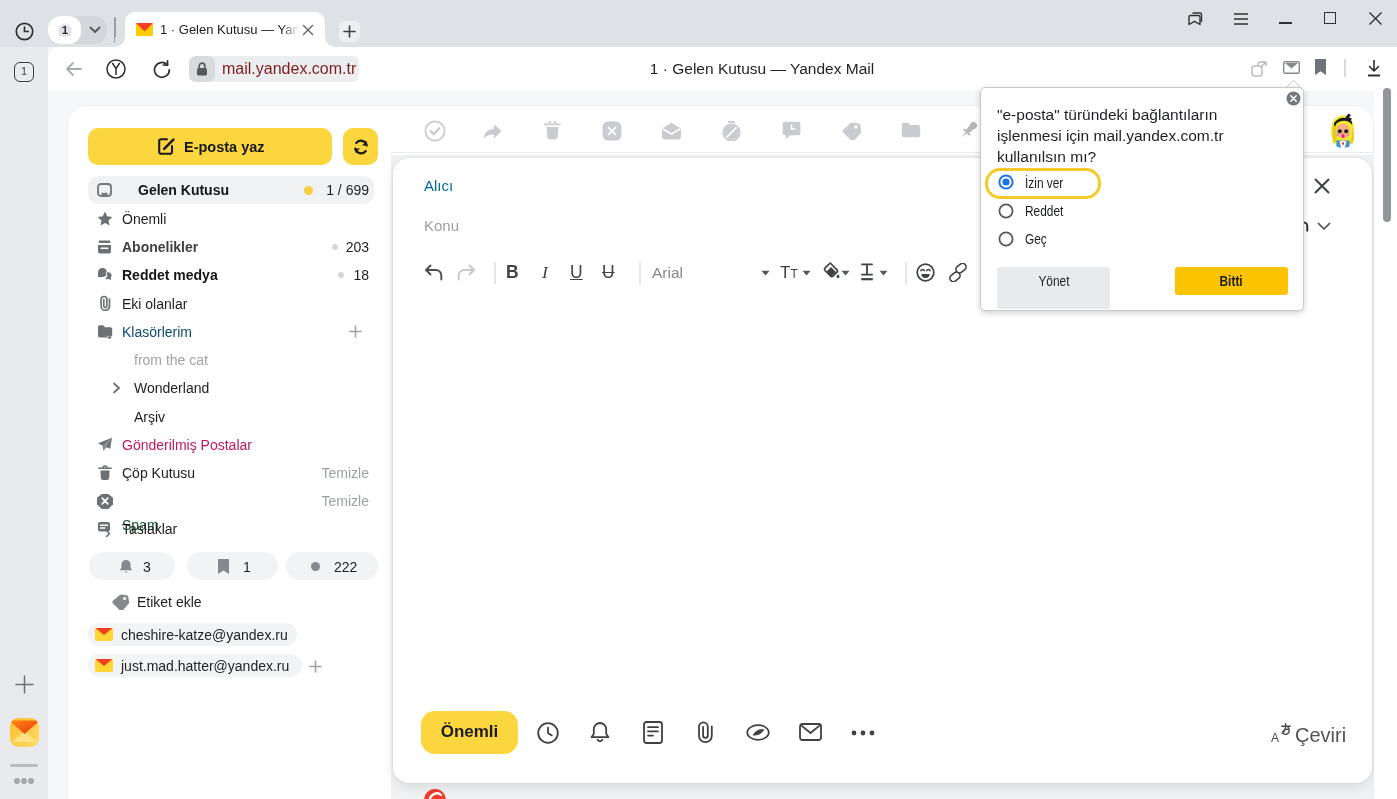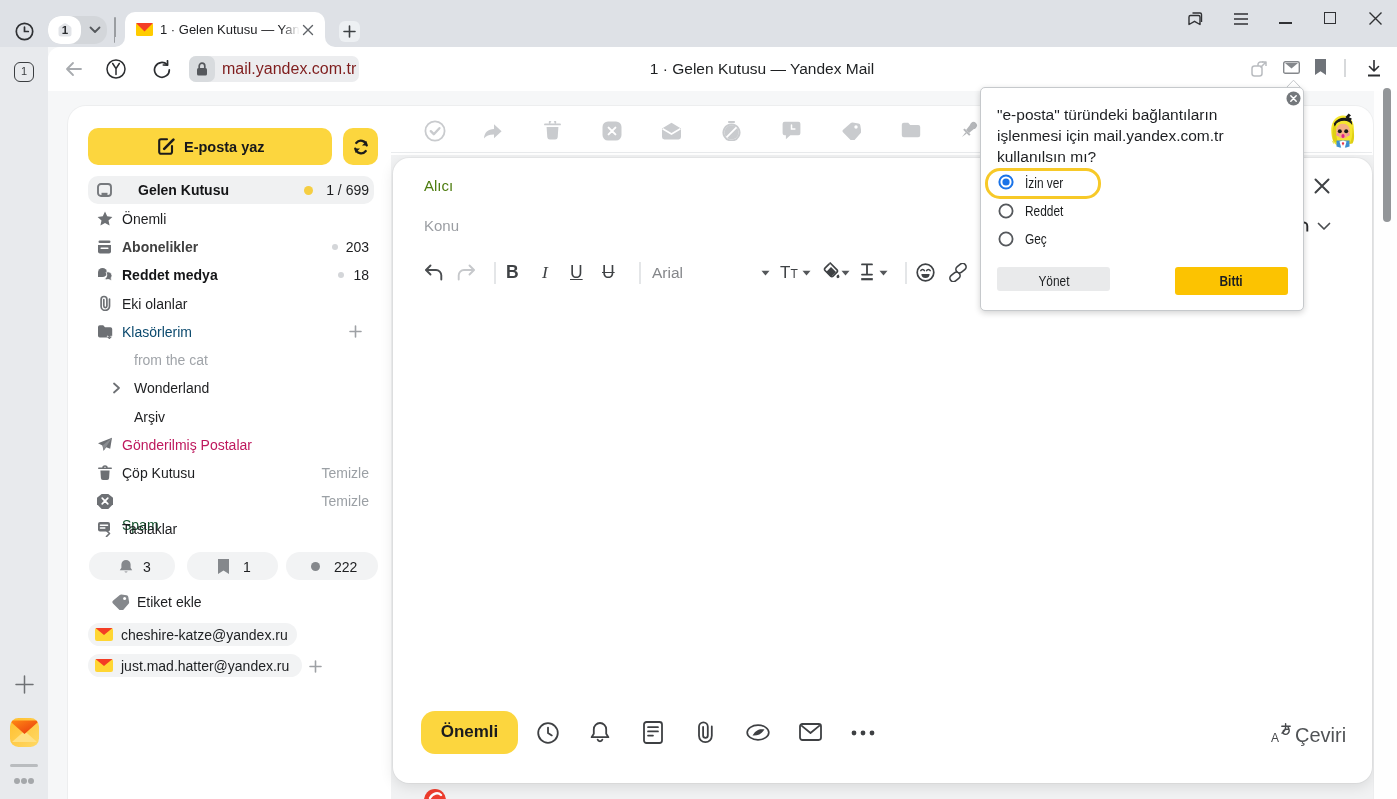--- a/index.html
+++ b/index.html
@@ -314,21 +314,21 @@
     <circle cx="10" cy="3.6" r="3.4" fill="#b4b6b9"></circle>
     <path d="M7.2 5.5 h5.6 l-0.7 6.5 h-4.2 z" fill="#b4b6b9"></path>
     <path d="M5.8 12 h8.4 v2 h-8.4 z" fill="#b4b6b9"></path>
     <path d="M9.2 14 h1.6 l-0.8 6 z" fill="#b4b6b9"></path>
   </g>
 </svg>
 
 <div class="abs" style="left:391px;top:152px;width:981px;height:1px;background:#e9ebed;"></div>
 <div class="abs" id="compose" style="left:393px;top:158px;width:979px;height:625px;background:#ffffff;border-radius:16px;box-shadow:0 0 0 1px rgba(0,0,0,0.03), 0 4px 14px rgba(0,0,0,0.10);"></div>
 
-<div class="abs" style="left:424px;top:177px;font-size:15px;color:#4d7c0f;">Alıcı</div>
+<div class="abs" style="left:424px;top:177px;font-size:15px;color:#0369a1;">Alıcı</div>
 <div class="abs" style="left:424px;top:217px;font-size:15px;color:#9b9ea3;">Konu</div>
 
 <svg class="abs" style="left:1314px;top:178px" width="16" height="16" viewBox="0 0 16 16">
     <path d="M1.5 1.5 L14.5 14.5 M14.5 1.5 L1.5 14.5" stroke="#3f4245" stroke-width="2" stroke-linecap="round"></path>
   </svg>
 <svg class="abs" style="left:1299px;top:221px" width="10" height="11" viewBox="0 0 10 11">
     <path d="M1.2 0.5 V10.5 M1.2 3.5 Q4 0.5 6.8 2 Q8.3 2.9 8.3 5 V10.5" fill="none" stroke="#2a2c2e" stroke-width="1.9"></path>
   </svg>
 <svg class="abs" style="left:1317px;top:222px" width="14" height="9" viewBox="0 0 14 9">
     <path d="M1.5 1.5 L7 7 L12.5 1.5" fill="none" stroke="#4a4d50" stroke-width="1.7" stroke-linecap="round" stroke-linejoin="round"></path>
@@ -455,18 +455,18 @@
 </svg>
 <div class="abs" style="left:1025px;top:175px;font-size:14.5px;color:#1b1d1f;transform:scale(0.82,1);transform-origin:0 0;">İzin ver</div>
 <svg class="abs" style="left:998px;top:203px" width="16" height="16" viewBox="0 0 16 16">
   <circle cx="8" cy="8" r="6.6" fill="none" stroke="#55585c" stroke-width="1.8"></circle>
 </svg>
 <div class="abs" style="left:1025px;top:203px;font-size:14.5px;color:#1b1d1f;transform:scale(0.82,1);transform-origin:0 0;">Reddet</div>
 <svg class="abs" style="left:998px;top:231px" width="16" height="16" viewBox="0 0 16 16">
   <circle cx="8" cy="8" r="6.6" fill="none" stroke="#55585c" stroke-width="1.8"></circle>
 </svg>
 <div class="abs" style="left:1025px;top:231px;font-size:14.5px;color:#1b1d1f;transform:scale(0.82,1);transform-origin:0 0;">Geç</div>
-<div class="abs" style="left:997px;top:267px;width:113px;height:24px;background:#e9eaeb;border-radius:3px;text-align:center;line-height:28px;font-size:14.5px;color:#1d1f21;"><span style="display:inline-block;transform:scale(0.82,1);">Yönet</span></div>
+<div class="abs" style="left:997px;top:267px;width:113px;height:42px;background:#e9eaeb;border-radius:3px;text-align:center;line-height:28px;font-size:14.5px;color:#1d1f21;"><span style="display:inline-block;transform:scale(0.82,1);">Yönet</span></div>
 <div class="abs" style="left:1175px;top:267px;width:113px;height:28px;background:#fcc301;border-radius:3px;text-align:center;line-height:28px;font-size:14.5px;font-weight:bold;color:#1d1f21;"><span style="display:inline-block;transform:scale(0.82,1);">Bitti</span></div>
 
 <div class="abs" style="left:1374px;top:91px;width:23px;height:708px;background:#fefefe;"></div>
 
 <div class="abs" style="left:1383px;top:88px;width:8px;height:134px;background:#939699;border-radius:4px;"></div>
 
 </body></html>

